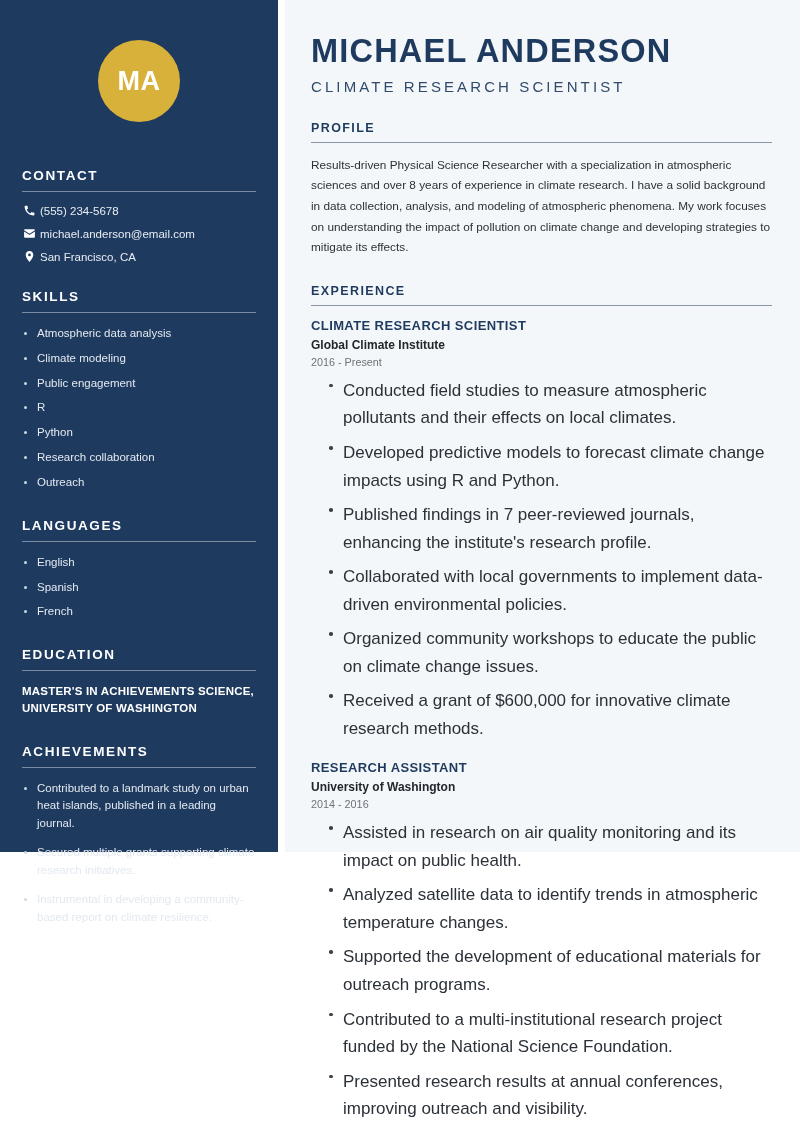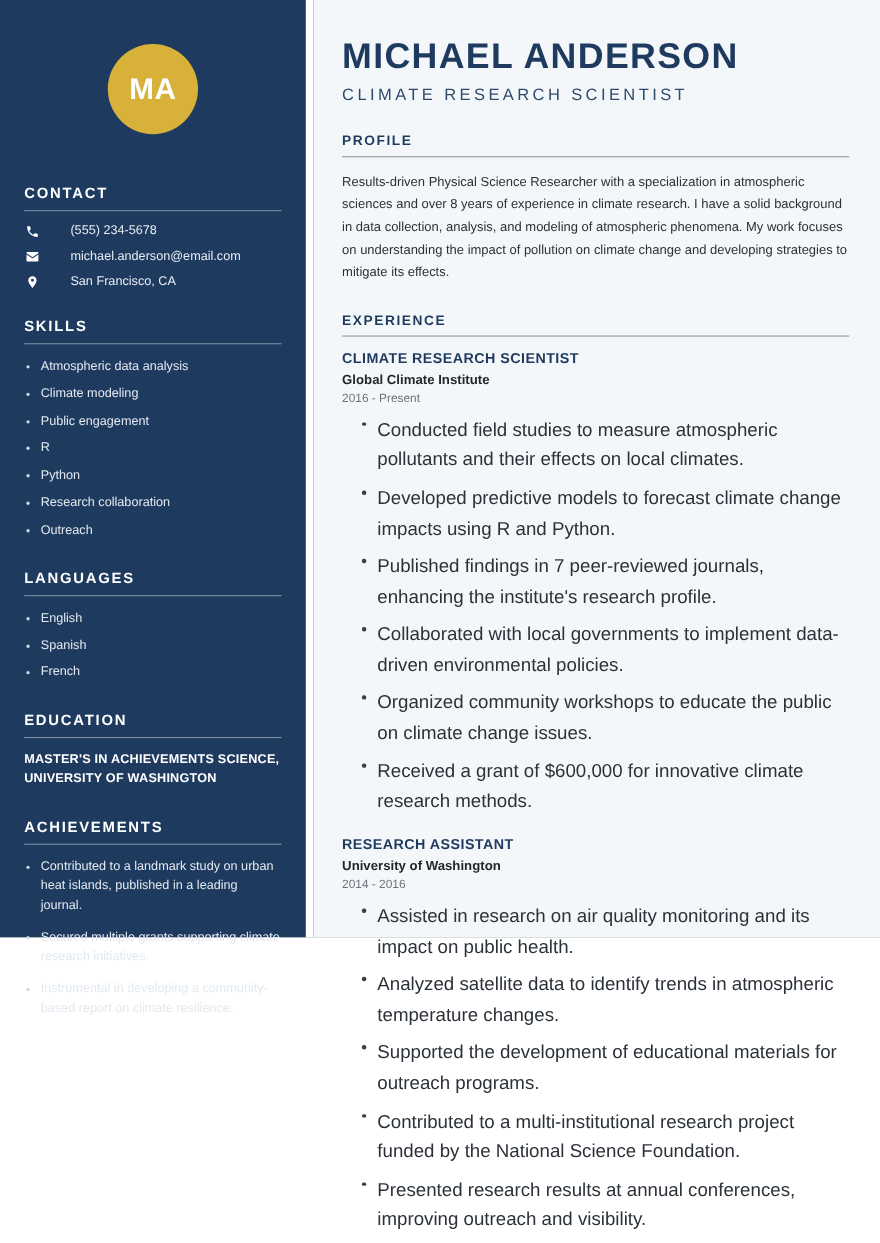--- a/index.html
+++ b/index.html
@@ -13,21 +13,21 @@
     font-family: "Liberation Sans", sans-serif;
     background: #ffffff;
     overflow: hidden;
   }
 
   .page {
     position: relative;
     width: 800px;
     height: 852px;
     display: flex;
-    background: #14532d;
+    background: #14b8a6;
   }
 
   
   .sidebar {
     width: 278px;
     min-width: 278px;
     background: #1E3A5F;
     padding: 0 22px;
     color: #ffffff;
   }
@@ -64,21 +64,22 @@
   }
 
   .side-rule {
     height: 1px;
     background: rgba(255,255,255,0.42);
     margin-bottom: 12px;
   }
 
   .contact-row {
     display: flex;
-    gap: 28px;
+    align-items: center;
+    gap: 4px;
     margin-bottom: 10px;
     font-size: 11.5px;
     color: #e8edf3;
   }
 
   .contact-icon {
     width: 14px;
     min-width: 14px;
     display: flex;
     align-items: center;

